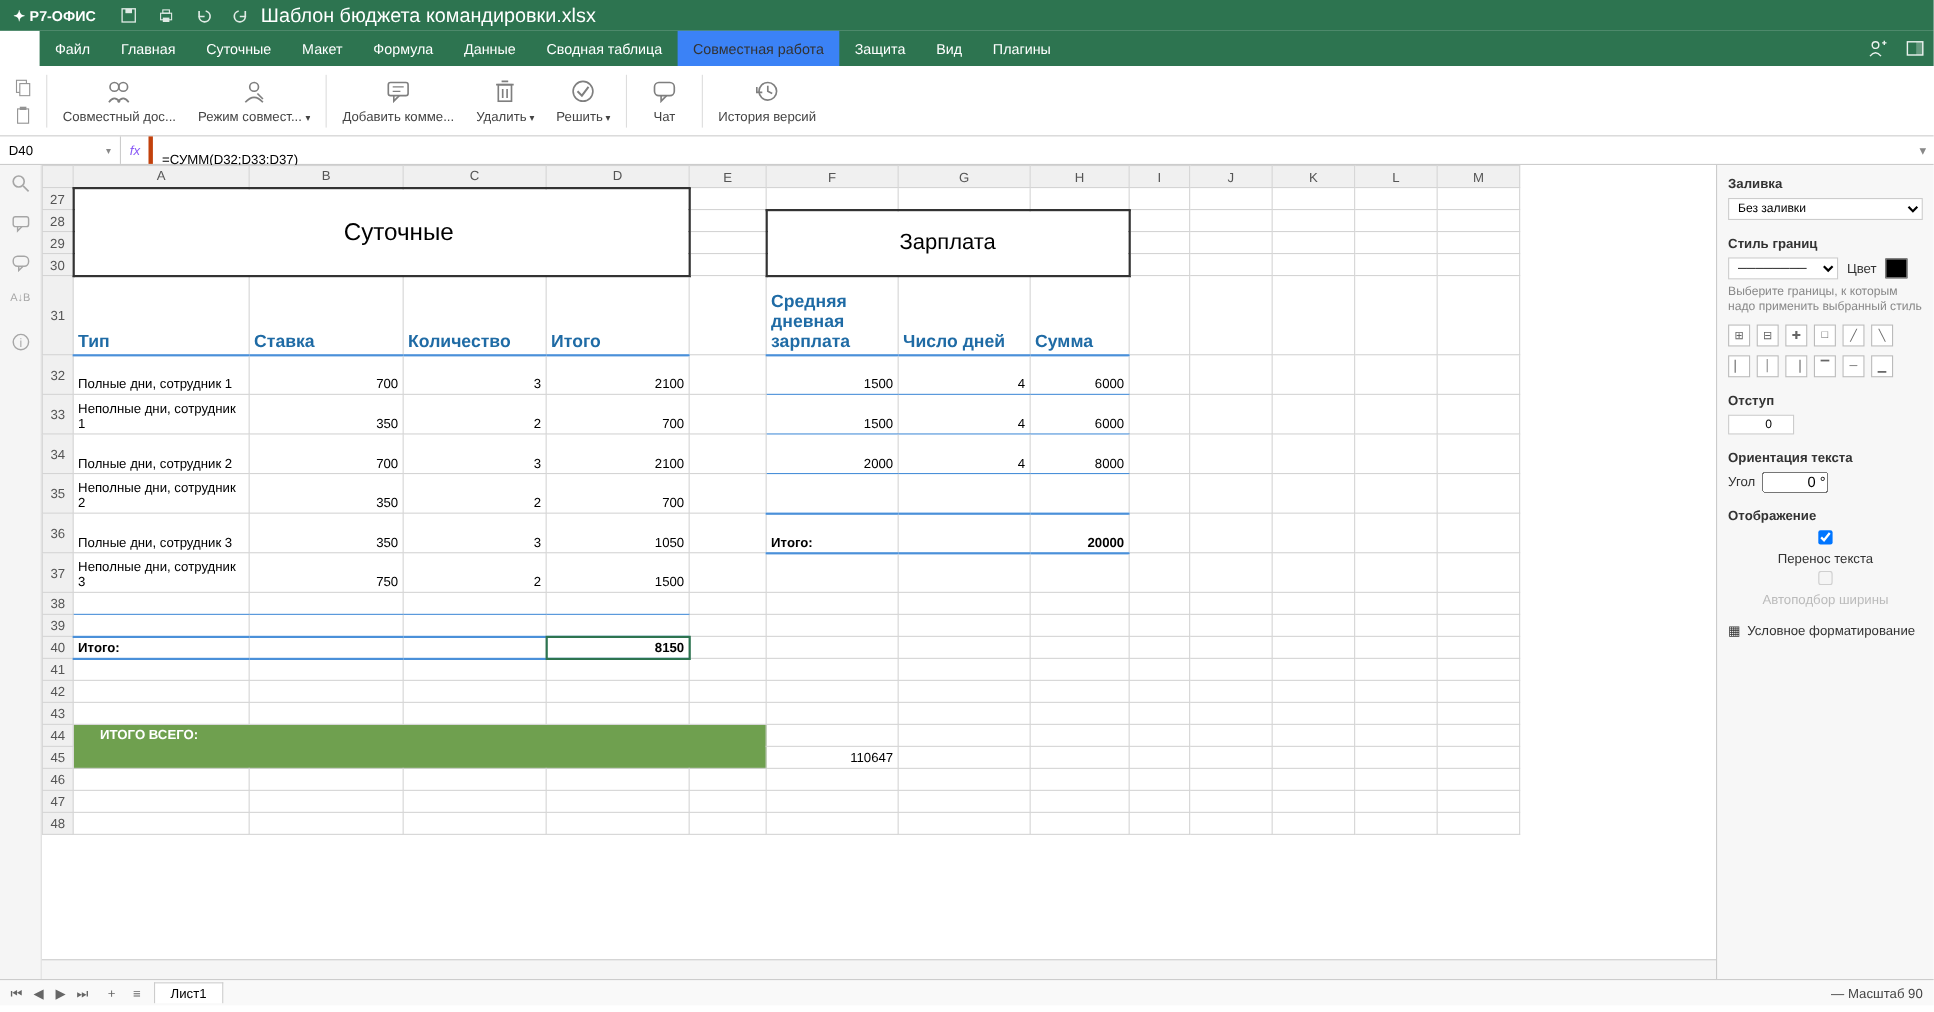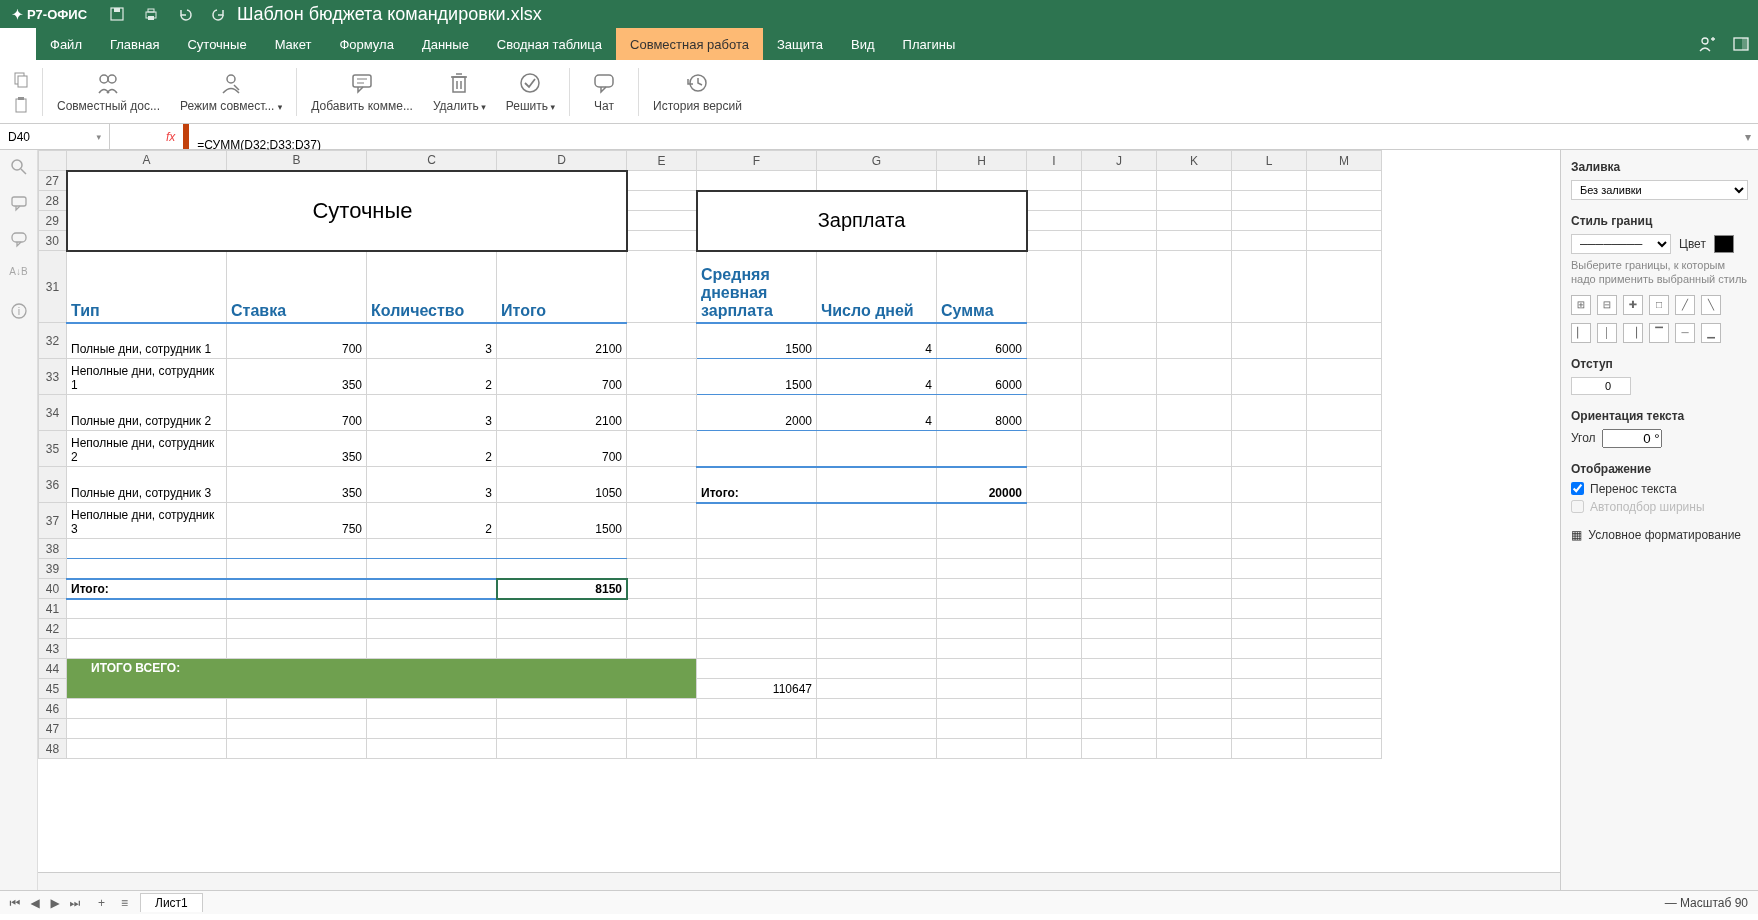--- a/index.html
+++ b/index.html
@@ -9,39 +9,39 @@
 .titlebar { background: #2d7450; height: 28px; display: flex; align-items: center; color: #fff; font-size: 12px; }
 .titlebar .logo { display: flex; align-items: center; padding: 0 12px; font-weight: bold; font-size: 13px; }
 .titlebar .logo-icon { margin-right: 4px; }
 .titlebar .qat { display: flex; gap: 18px; padding: 0 10px; }
 .titlebar .qat-icon { width: 16px; height: 16px; opacity: 0.85; cursor: pointer; }
 .titlebar .title { flex: 1; text-align: left; font-size: 18px; }
 
 
 .menubar { background: #2d7450; height: 32px; display: flex; align-items: center; color: #fff; font-size: 13px; position: relative; margin-left: 36px; }
 .menubar .menu-item { padding: 0 14px; height: 32px; display: flex; align-items: center; cursor: pointer; }
-.menubar .menu-item.active { background: #fdba74; color: #333; }
+.menubar .menu-item.active { background: #3b82f6; color: #333; }
 .menubar .right-icons { position: absolute; right: 8px; display: flex; gap: 16px; }
 .menubar .right-icon { width: 18px; height: 18px; opacity: 0.9; cursor: pointer; }
 
 
 .toolbar { height: 64px; background: #fff; border-bottom: 1px solid #ccc; display: flex; align-items: center; padding: 0 4px; }
 .toolbar .small-col { display: flex; flex-direction: column; gap: 8px; padding: 0 8px; }
 .toolbar .small-icon { width: 18px; height: 18px; cursor: pointer; opacity: 0.7; }
 .toolbar .sep { width: 1px; height: 48px; background: #ddd; margin: 0 4px; }
 .toolbar .big-btn { display: flex; flex-direction: column; align-items: center; justify-content: center; padding: 0 10px; cursor: pointer; font-size: 12px; color: #444; min-width: 60px; }
 .toolbar .big-btn .big-icon { width: 24px; height: 24px; margin-bottom: 4px; opacity: 0.75; }
 .toolbar .big-btn .lbl { white-space: nowrap; max-width: 110px; overflow: hidden; text-overflow: ellipsis; }
 .toolbar .big-btn .dd::after { content: " ▾"; font-size: 9px; }
 
 
 .formulabar { height: 26px; border-bottom: 1px solid #ccc; display: flex; align-items: center; font-size: 12px; }
 .formulabar .cellname { width: 110px; border-right: 1px solid #ccc; padding: 0 8px; height: 100%; display: flex; align-items: center; justify-content: space-between; }
 .formulabar .cellname::after { content: "▾"; font-size: 9px; color: #888; }
-.formulabar .fx { padding: 0 8px; font-style: italic; color: #ef4444; border-right: 6px solid #c2410c; height: 100%; display: flex; align-items: center; margin-left: 48px; }
+.formulabar .fx { padding: 0 8px; font-style: italic; color: #8b5cf6; border-right: 4px solid #c2410c; height: 100%; display: flex; align-items: center; }
 .formulabar .formula { flex: 1; padding: 0 8px; height: 100%; display: flex; align-items: center; margin-top: 16px; }
 .formulabar .expand { width: 20px; text-align: center; color: #888; cursor: pointer; }
 
 
 .main { display: flex; height: 740px; }
 
 
 .leftbar { width: 38px; background: #f5f5f5; border-right: 1px solid #ddd; display: flex; flex-direction: column; align-items: center; padding-top: 8px; gap: 18px; }
 .leftbar .side-icon { width: 18px; height: 18px; opacity: 0.55; cursor: pointer; }
 
@@ -71,21 +71,21 @@
 .rightpanel .sect-title { font-weight: bold; font-size: 12px; margin-bottom: 6px; }
 .rightpanel select, .rightpanel input[type=number] { width: 100%; font-size: 11px; padding: 2px 4px; border: 1px solid #ccc; background: #fff; }
 .rightpanel .borderstyle { display: flex; align-items: center; gap: 8px; }
 .rightpanel .borderstyle select { width: 100px; }
 .rightpanel .colorbox { width: 20px; height: 18px; background: #000; border: 1px solid #888; }
 .rightpanel .hint { color: #888; font-size: 11px; margin-top: 4px; line-height: 1.3; }
 .rightpanel .border-icons { display: flex; flex-wrap: wrap; gap: 6px; margin-top: 8px; }
 .rightpanel .bi { width: 20px; height: 20px; border: 1px solid #bbb; background: #fff; cursor: pointer; display:flex; align-items:center; justify-content:center; font-size:10px; color:#666; }
 .rightpanel .spinwrap { display: flex; align-items: center; gap: 6px; }
 .rightpanel .spinwrap input { width: 60px; text-align: right; }
-.rightpanel .cb-row { display: flex; align-items: center; gap: 6px; margin-top: 4px; }
+.rightpanel .cb-row { display: flex; align-items: center; gap: 6px; margin-top: 4px; flex-direction: column; }
 .rightpanel .cb-row.disabled { color: #bbb; }
 .rightpanel .cf-btn { display: flex; align-items: center; gap: 6px; margin-top: 10px; cursor: pointer; }
 
 
 .hscroll { height: 18px; border-top: 1px solid #ccc; background: #f5f5f5; }
 
 
 .tabsbar { height: 24px; border-top: 1px solid #ccc; display: flex; align-items: center; font-size: 12px; background: #f9f9f9; }
 .tabsbar .nav { display: flex; gap: 2px; padding: 0 6px; }
 .tabsbar .nav-btn { width: 18px; text-align: center; cursor: pointer; color: #666; }

